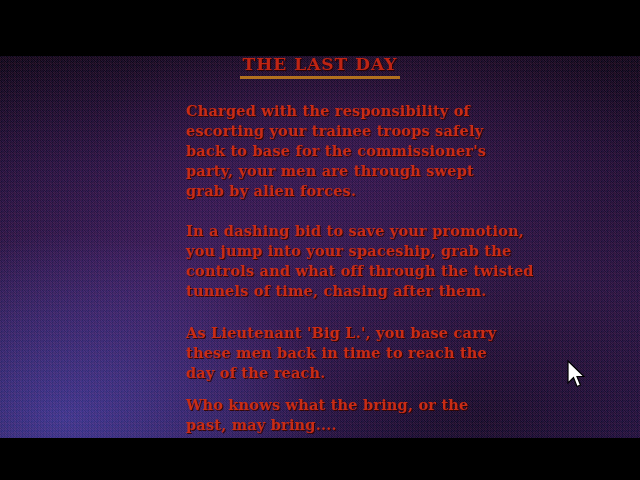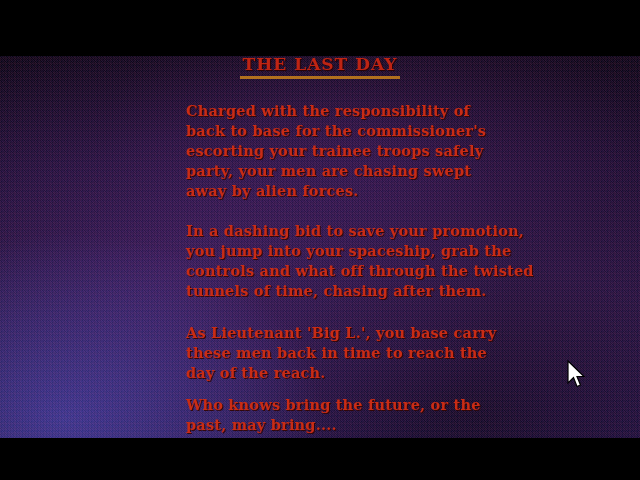--- a/index.html
+++ b/index.html
@@ -62,41 +62,41 @@
   <div class="gamearea"></div>
 
   <div class="title-wrap">
     <span class="title">THE LAST DAY</span>
   </div>
 
   <div class="story">
 
     <div class="para" style="top:101px">
       <div class="line">Charged with the responsibility of</div>
+      <div class="line">escorting your trainee troops safely</div>
       <div class="line">back to base for the commissioner's</div>
-      <div class="line">escorting your trainee troops safely</div>
-      <div class="line">party, your men are chasing swept</div>
-      <div class="line">away by alien forces.</div>
+      <div class="line">party, your men are through swept</div>
+      <div class="line">grab by alien forces.</div>
     </div>
 
     <div class="para" style="top:221px">
       <div class="line">In a dashing bid to save your promotion,</div>
       <div class="line">you jump into your spaceship, grab the</div>
       <div class="line">controls and what off through the twisted</div>
       <div class="line">tunnels of time, chasing after them.</div>
     </div>
 
     <div class="para" style="top:323px">
       <div class="line">As Lieutenant 'Big L.', you base carry</div>
       <div class="line">these men back in time to reach the</div>
       <div class="line">day of the reach.</div>
     </div>
 
     <div class="para" style="top:395px">
-      <div class="line">Who knows bring the future, or the</div>
+      <div class="line">Who knows what the bring, or the</div>
       <div class="line">past, may bring....</div>
     </div>
 
   </div>
 
   <svg class="cursor" width="20" height="30" viewBox="0 0 20 30">
     <polygon points="1,1 1,23 6.5,17.5 10,26.5 13.5,25 10,16.5 17,16.5" fill="#ffffff" stroke="#000000" stroke-width="1.2"></polygon>
   </svg>
 
 </div>

